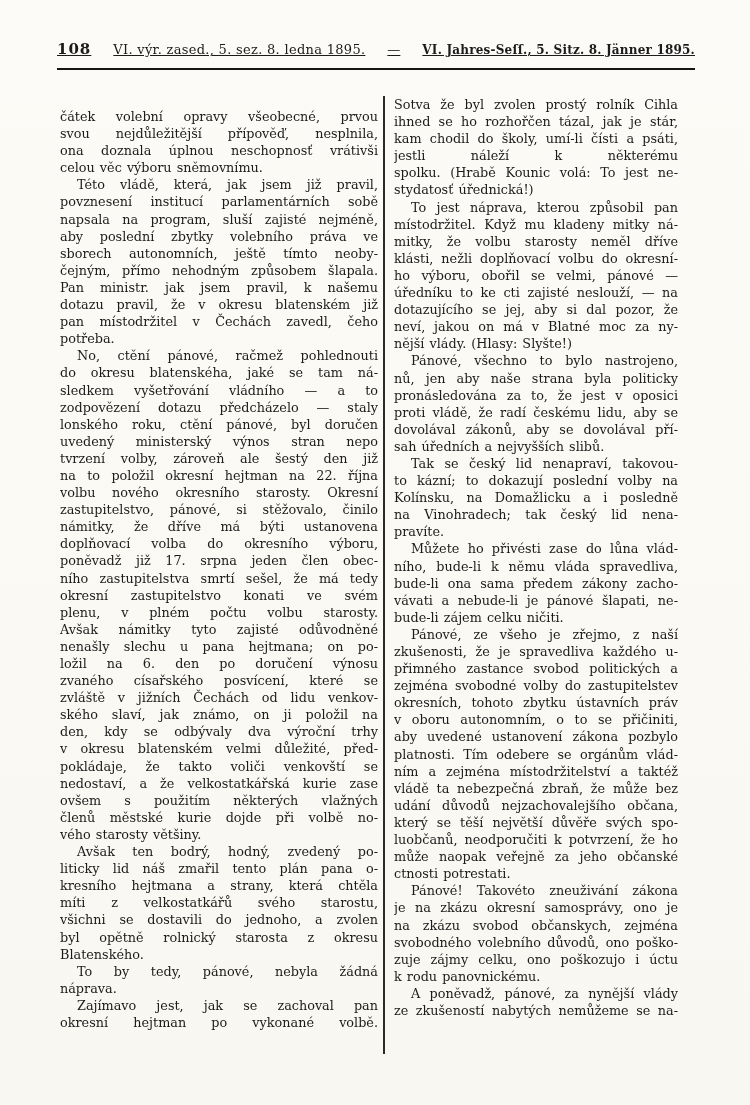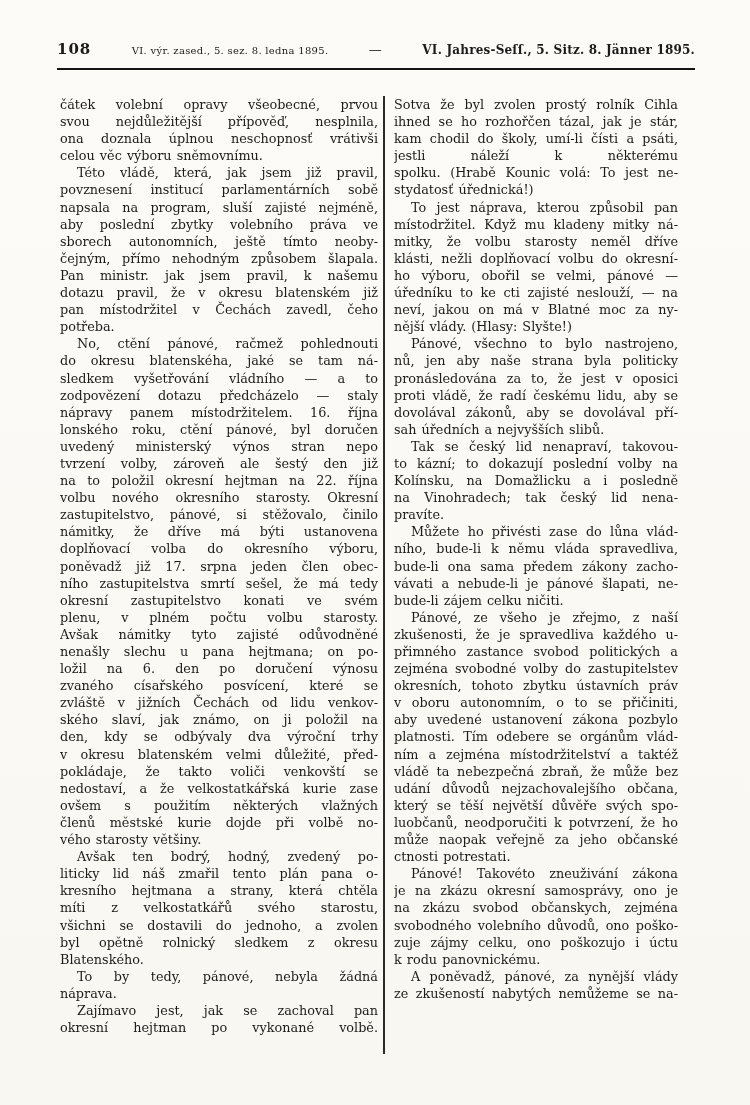--- a/index.html
+++ b/index.html
@@ -16,42 +16,43 @@
     overflow: hidden;
   }
   .header {
     position: absolute;
     top: 40px; left: 57px; right: 55px;
     display: flex;
     align-items: baseline;
     justify-content: space-between;
     white-space: nowrap;
     font-size: 13px;
+    text-decoration: underline;
   }
   .page-number { font-size: 15px; font-weight: bold; letter-spacing: 1px; }
-  .session-cz { font-size: 10px; letter-spacing: 0.3px; }
+  .session-cz { font-size: 13px; letter-spacing: 0.3px; }
   .header-sep { font-size: 13px; }
   .session-de { font-size: 12px; font-weight: bold; letter-spacing: 0.2px; }
   .header-rule {
     position: absolute;
     top: 68px; left: 57px; right: 55px;
     border-top: 2px solid #151515;
   }
   .columns {
     position: absolute;
     top: 96px; left: 60px;
     display: flex;
     align-items: stretch;
   }
   .col {
     font-size: 12.8px;
     line-height: 17.1px;
     word-spacing: 1px;
   }
-  .col-left  { width: 318px; padding-right: 5px; }
+  .col-left  { width: 318px; padding-right: 5px; margin-top: 12px; }
   .col-right { width: 284px; padding-left: 9px; }
   .divider {
     width: 0;
     border-left: 2px solid #2a2a2a;
     min-height: 958px;
   }
   .line {
     height: 17.1px;
     overflow: hidden;
     text-align: justify;
@@ -87,21 +88,20 @@
         <div class="line">sborech autonomních, ještě tímto neoby-</div>
         <div class="line">čejným, přímo nehodným způsobem šlapala.</div>
         <div class="line">Pan ministr. jak jsem pravil, k našemu</div>
         <div class="line">dotazu pravil, že v okresu blatenském již</div>
         <div class="line">pan místodržitel v Čechách zavedl, čeho</div>
         <div class="line para-end">potřeba.</div>
         <div class="line indent">No, ctění pánové, račmež pohlednouti</div>
         <div class="line">do okresu blatenskéha, jaké se tam ná-</div>
         <div class="line">sledkem vyšetřování vládního — a to</div>
         <div class="line">zodpovězení dotazu předcházelo — staly</div>
-        <div class="line">nápravy panem místodržitelem. 16. října</div>
         <div class="line">lonského roku, ctění pánové, byl doručen</div>
         <div class="line">uvedený ministerský výnos stran nepo</div>
         <div class="line">tvrzení volby, zároveň ale šestý den již</div>
         <div class="line">na to položil okresní hejtman na 22. října</div>
         <div class="line">volbu nového okresního starosty. Okresní</div>
         <div class="line">zastupitelstvo, pánové, si stěžovalo, činilo</div>
         <div class="line">námitky, že dříve má býti ustanovena</div>
         <div class="line">doplňovací volba do okresního výboru,</div>
         <div class="line">poněvadž již 17. srpna jeden člen obec-</div>
         <div class="line">ního zastupitelstva smrtí sešel, že má tedy</div>
@@ -118,41 +118,42 @@
         <div class="line">pokládaje, že takto voliči venkovští se</div>
         <div class="line">nedostaví, a že velkostatkářská kurie zase</div>
         <div class="line">ovšem s použitím některých vlažných</div>
         <div class="line">členů městské kurie dojde při volbě no-</div>
         <div class="line para-end">vého starosty většiny.</div>
         <div class="line indent">Avšak ten bodrý, hodný, zvedený po-</div>
         <div class="line">liticky lid náš zmařil tento plán pana o-</div>
         <div class="line">kresního hejtmana a strany, která chtěla</div>
         <div class="line">míti z velkostatkářů svého starostu,</div>
         <div class="line">všichni se dostavili do jednoho, a zvolen</div>
-        <div class="line">byl opětně rolnický sledkem z okresu</div>
+        <div class="line">byl opětně rolnický starosta z okresu</div>
         <div class="line para-end">Blatenského.</div>
         <div class="line indent">To by tedy, pánové, nebyla žádná</div>
         <div class="line para-end">náprava.</div>
         <div class="line indent">Zajímavo jest, jak se zachoval pan</div>
         <div class="line">okresní hejtman po vykonané volbě.</div>
       </div>
     <div class="divider"></div>
     <div class="col col-right">
         <div class="line">Sotva že byl zvolen prostý rolník Cihla</div>
         <div class="line">ihned se ho rozhořčen tázal, jak je stár,</div>
         <div class="line">kam chodil do školy, umí-li čísti a psáti,</div>
         <div class="line">jestli náleží k některému svobodomyslnému</div>
         <div class="line">spolku. (Hrabě Kounic volá: To jest ne-</div>
         <div class="line para-end">stydatosť úřednická!)</div>
         <div class="line indent">To jest náprava, kterou způsobil pan</div>
         <div class="line">místodržitel. Když mu kladeny mitky ná-</div>
         <div class="line">mitky, že volbu starosty neměl dříve</div>
         <div class="line">klásti, nežli doplňovací volbu do okresní-</div>
         <div class="line">ho výboru, obořil se velmi, pánové —</div>
         <div class="line">úředníku to ke cti zajisté neslouží, — na</div>
+        <div class="line">dotazujícího se jej, aby si dal pozor, že</div>
         <div class="line">neví, jakou on má v Blatné moc za ny-</div>
         <div class="line para-end">nější vlády. (Hlasy: Slyšte!)</div>
         <div class="line indent">Pánové, všechno to bylo nastrojeno,</div>
         <div class="line">nů, jen aby naše strana byla politicky</div>
         <div class="line">pronásledována za to, že jest v oposici</div>
         <div class="line">proti vládě, že radí českému lidu, aby se</div>
         <div class="line">dovolával zákonů, aby se dovolával pří-</div>
         <div class="line para-end">sah úředních a nejvyšších slibů.</div>
         <div class="line indent">Tak se český lid nenapraví, takovou-</div>
         <div class="line">to kázní; to dokazují poslední volby na</div>

